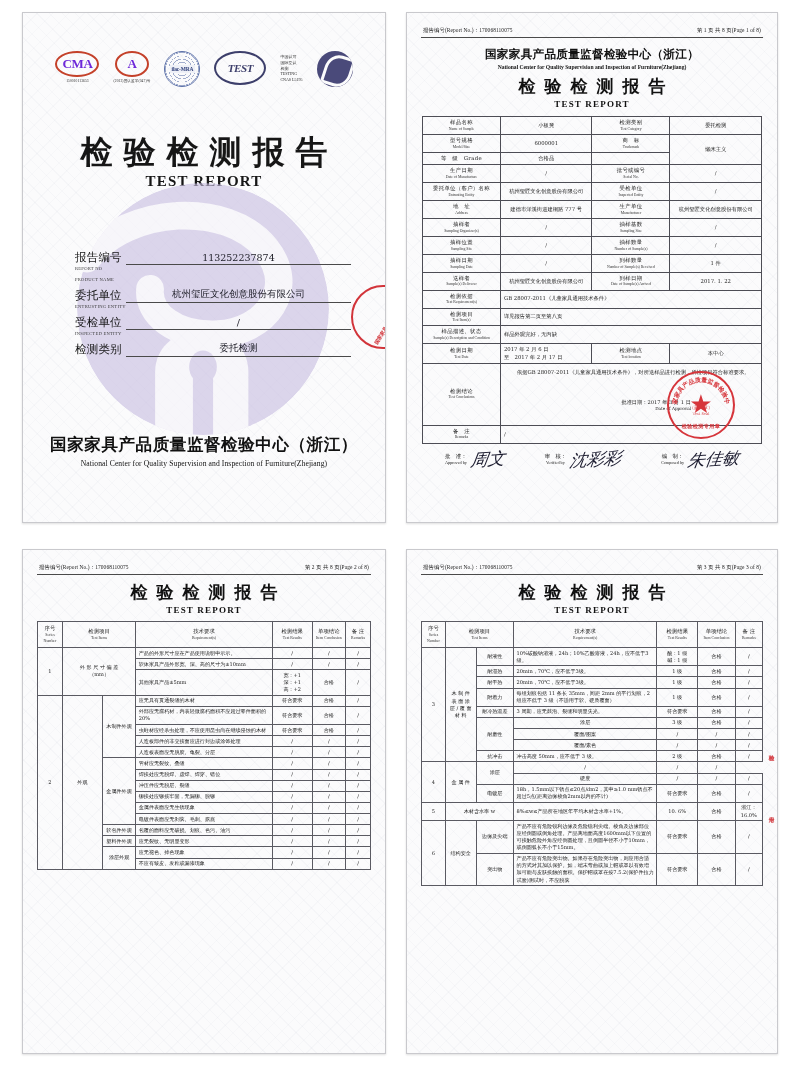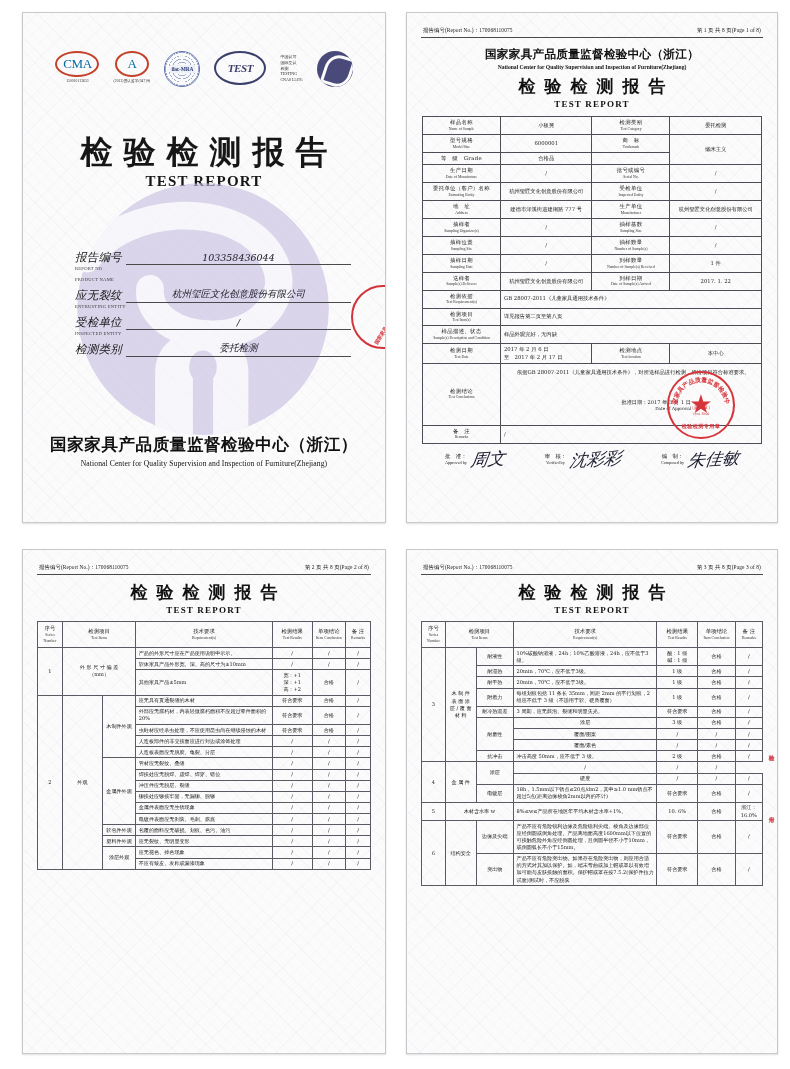--- a/index.html
+++ b/index.html
@@ -49,22 +49,22 @@
   .logo { display: flex; flex-direction: column; align-items: center; }
   .logo-cap {
     font-size: 3.6px; color: #2a2a2a; margin-top: 2px;
     font-family: "Liberation Serif", serif; letter-spacing: .1px;
     white-space: nowrap;
   }
   .ell {
     width: 44px; height: 26px; border: 2.4px solid #c4412a;
     border-radius: 50%/50%;
     display: flex; align-items: center; justify-content: center;
-    font-family: "Liberation Serif", serif; font-weight: normal;
-    color: #0369a1; font-size: 13px; letter-spacing: -.4px;
+    font-family: "Liberation Serif", serif; font-weight: bold;
+    color: #6d28d9; font-size: 13px; letter-spacing: -.4px;
   }
   .ell.small { width: 34px; }
   .circ-blue {
     width: 36px; height: 36px; border-radius: 50%;
     border: 1.6px solid #5a6fa8;
     background:
       repeating-radial-gradient(circle at 50% 50%, rgba(90,111,168,.55) 0 .7px, rgba(255,255,255,0) .7px 3.2px);
     display:flex; align-items:center; justify-content:center;
     position: relative;
   }
@@ -101,21 +101,21 @@
     font-family: "Liberation Serif", serif;
   }
 
   .watermark {
     position: absolute; left: 54px; top: 170px;
     width: 252px; height: 252px; z-index: 1; opacity: .62;
   }
 
   .fields { position:absolute; left: 52px; top: 237px; right: 34px; z-index: 3;}
   .field { margin-bottom: 6px; }
-  .field-line { display: flex; align-items: flex-end; font-style: italic; }
+  .field-line { display: flex; align-items: flex-end; }
   .field-label {
     font-size: 11.5px; color: #161616; white-space: nowrap;
     font-family: "DejaVu Serif", serif; letter-spacing: .2px;
   }
   .field-val {
     flex: 1; border-bottom: 1px solid #4a4a4a;
     text-align: center; font-size: 9.5px; color:#20202a;
     padding-bottom: 1px; margin-left: 4px;
     font-family: "DejaVu Serif", serif;
   }
@@ -297,30 +297,30 @@
           <path d="M62 150 C 62 128, 82 116, 100 116 C 120 116, 136 130, 136 150 L 136 200 L 62 200 Z" fill="#f6f4fa"></path>
           <ellipse cx="100" cy="146" rx="11" ry="13" fill="#c9bfe2"></ellipse>
           <rect x="92" y="150" width="16" height="50" fill="#c9bfe2"></rect>
         </g>
       </svg>
 
       <div class="fields">
         <div class="field">
           <div class="field-line">
             <span class="field-label">报告编号</span>
-            <span class="field-val">103358436044</span>
+            <span class="field-val">113252237874</span>
           </div>
           <div class="field-en">REPORT NO</div>
         </div>
         <div class="field">
           <div class="field-en">PRODUCT NAME</div>
         </div>
         <div class="field">
           <div class="field-line">
-            <span class="field-label">应无裂纹</span>
+            <span class="field-label">委托单位</span>
             <span class="field-val">杭州玺匠文化创意股份有限公司</span>
           </div>
           <div class="field-en">ENTRUSTING ENTITY</div>
         </div>
         <div class="field">
           <div class="field-line">
             <span class="field-label">受检单位</span>
             <span class="field-val">/</span>
           </div>
           <div class="field-en">INSPECTED ENTITY</div>

